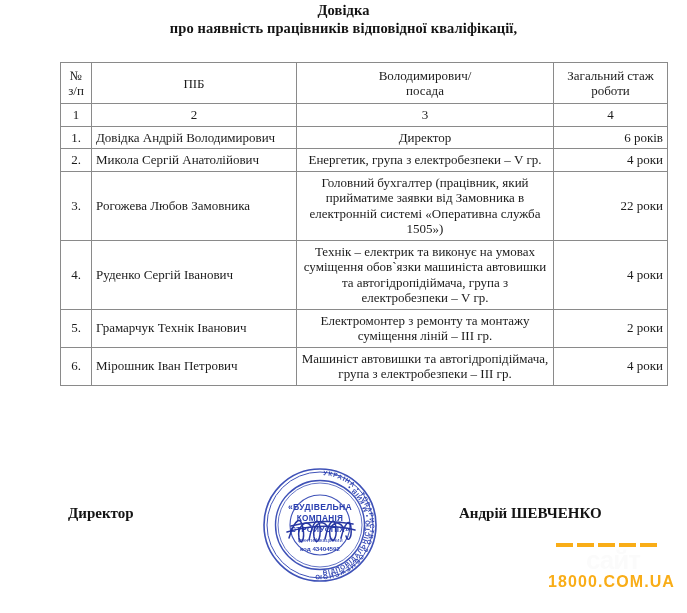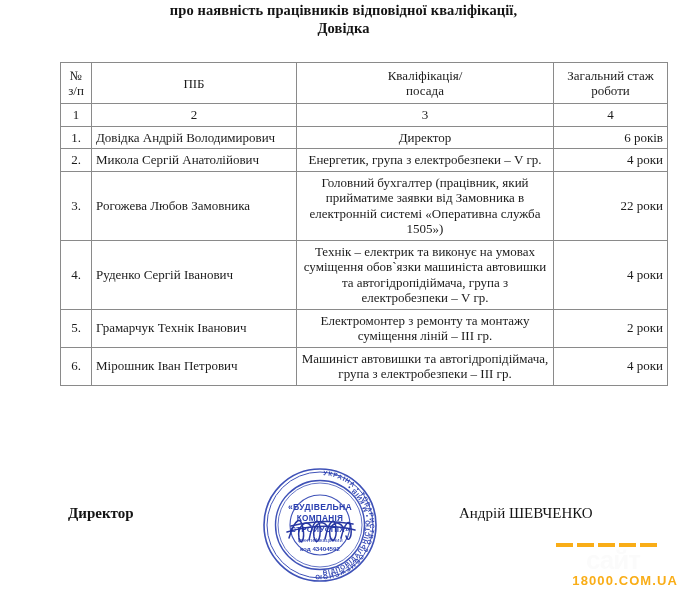--- a/index.html
+++ b/index.html
@@ -93,21 +93,21 @@
     left: 68px;
     top: 505px;
     font-weight: bold;
     font-size: 15px;
     color: #141414;
   }
   .sig-right {
     position: absolute;
     left: 459px;
     top: 505px;
-    font-weight: normal;
+    font-weight: bold;
     font-size: 15px;
     color: #141414;
     white-space: nowrap;
   }
 
   
   .stamp {
     position: absolute;
     left: 261px;
     top: 466px;
@@ -150,55 +150,55 @@
     color: #fbfbfb;
     line-height: 22px;
     text-align: center;
     user-select: none;
   }
   .wm-text {
     position: absolute;
     left: 0;
     top: 30px;
     width: 130px;
-    text-align: right;
+    text-align: left;
     font-family: "Liberation Sans", sans-serif;
     font-weight: bold;
-    font-size: 13px;
+    font-size: 16px;
     letter-spacing: 1.1px;
     color: #f9ad17;
   }
 </style>
 </head>
 <body>
 
 <div class="doc-title">
+  <span class="tline">Довідка</span>
   <span class="tline">про наявність працівників відповідної кваліфікації,</span>
-  <span class="tline">Довідка</span>
 </div>
 
 <div class="tbl-wrap">
   <table class="reg">
     <colgroup>
       <col class="c1">
         <col class="c2">
         <col class="c3">
         <col class="c4">
     </colgroup>
     <thead>
       <tr>
         <th class="hd">
           <span>№</span><br>
           <span>з/п</span>
         </th>
         <th class="hd">
           <span>ПІБ</span>
         </th>
         <th class="hd">
-          <span>Кваліфікація/</span><br>
+          <span>Володимирович/</span><br>
           <span>посада</span>
         </th>
         <th class="hd">
           <span>Загальний стаж</span><br>
           <span>роботи</span>
         </th>
       </tr>
       <tr class="numrow">
         <td>1</td>
         <td>2</td>

